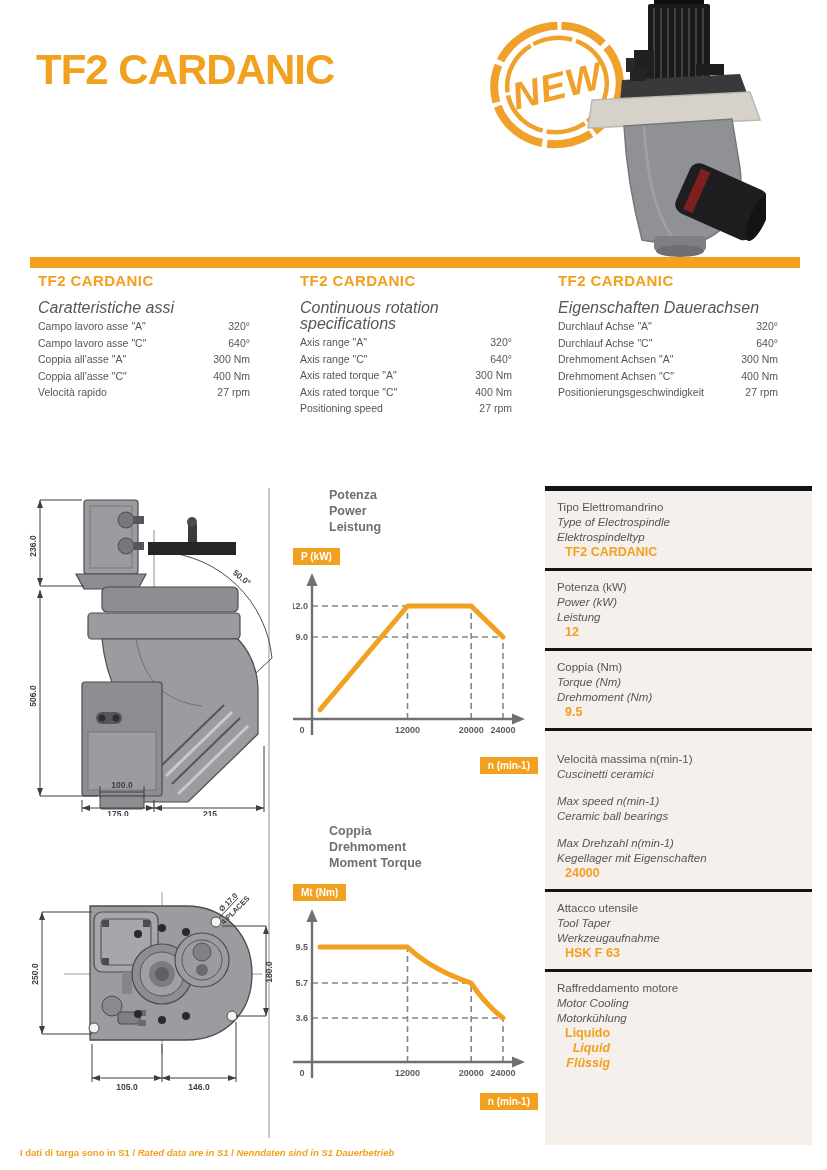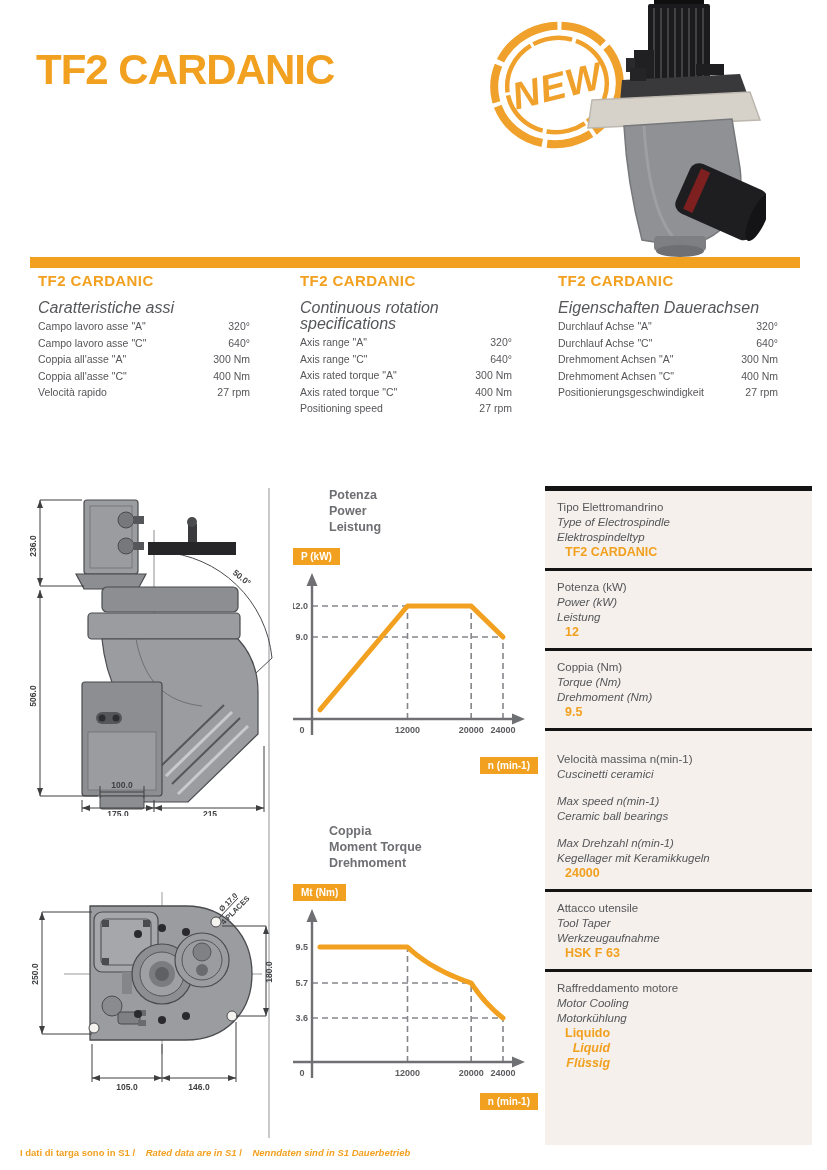--- a/index.html
+++ b/index.html
@@ -50,21 +50,21 @@
   .plines{font-size:11.5px;line-height:15px;}
   .l2{font-style:italic;}
   .pgroup{margin-bottom:10px;margin-top:12px;}
   .pgroup:last-child{margin-bottom:0;}
   .pval{color:#F2A01F;font-weight:bold;font-size:12.5px;line-height:15px;
     text-align:right;white-space:nowrap;padding-left:8px;}
   .pval .vi{font-style:italic;display:block;}
   
   .footer{position:absolute;left:20px;top:1147px;font-size:9.5px;font-weight:bold;
     color:#F2A01F;white-space:nowrap;}
-  .footer .it{font-style:italic;margin-left:8px;}
+  .footer .it{font-style:italic;}
   .sep{white-space:pre;}
 </style>
 </head>
 <body>
 
 <h1 class="page-title">TF2 CARDANIC</h1>
 
 <div class="stamp">
   <svg viewBox="0 0 178 154" width="178" height="154">
     <g transform="rotate(-14 89 77)">
@@ -352,22 +352,22 @@
           <text x="178.16666666666669" y="162" text-anchor="middle" fill="#5A5B5E" font-size="9" font-weight="bold">20000</text>
           <text x="210" y="162" text-anchor="middle" fill="#5A5B5E" font-size="9" font-weight="bold">24000</text>
           <polyline points="26.958333333333332,138.88888888888889 114.5,35 178.16666666666669,35 210,66" fill="none" stroke="#F2A01F" stroke-width="5" stroke-linejoin="round" stroke-linecap="round"></polyline>
         </svg></div>
     <div class="badge xbadge">n (min-1)</div>
   </div>
 
   <div class="chart-block" id="torque">
     <div class="chart-title">
       <div class="t1">Coppia</div>
+      <div class="t2">Drehmoment</div>
       <div class="t2">Moment Torque</div>
-      <div class="t2">Drehmoment</div>
     </div>
     <div class="badge ybadge">Mt (Nm)</div>
     <div class="chart-canvas" id="torque-svg"><svg viewBox="0 0 245 192" width="245" height="192">
           <line x1="19" y1="76" x2="178.16666666666669" y2="76" stroke="#85868A" stroke-width="1.6" stroke-dasharray="6 4"></line>
           <line x1="19" y1="111" x2="210" y2="111" stroke="#85868A" stroke-width="1.6" stroke-dasharray="6 4"></line>
           <line x1="114.5" y1="155" x2="114.5" y2="40" stroke="#85868A" stroke-width="1.6" stroke-dasharray="6 4"></line>
           <line x1="178.16666666666669" y1="155" x2="178.16666666666669" y2="76" stroke="#85868A" stroke-width="1.6" stroke-dasharray="6 4"></line>
           <line x1="210" y1="155" x2="210" y2="111" stroke="#85868A" stroke-width="1.6" stroke-dasharray="6 4"></line>
           <line x1="0" y1="155" x2="219" y2="155" stroke="#6F7073" stroke-width="2.4"></line>
           <polygon points="219,149.5 232,155 219,160.5" fill="#6F7073"></polygon>
@@ -421,21 +421,21 @@
       <div class="pgroup">
         <div class="l1">Velocità massima n(min-1)</div>
         <div class="l2">Cuscinetti ceramici</div>
       </div>
       <div class="pgroup">
         <div class="l2">Max speed n(min-1)</div>
         <div class="l2">Ceramic ball bearings</div>
       </div>
       <div class="pgroup">
         <div class="l2">Max Drehzahl n(min-1)</div>
-        <div class="l2">Kegellager mit Keramikkugeln</div>
+        <div class="l2">Kegellager mit Eigenschaften</div>
       </div>
     </div>
     <div class="pval">24000</div>
   </div>
 
   <div class="prow">
     <div class="plines">
       <div class="l1">Attacco utensile</div>
       <div class="l2">Tool Taper</div>
       <div class="l2">Werkzeugaufnahme</div>

